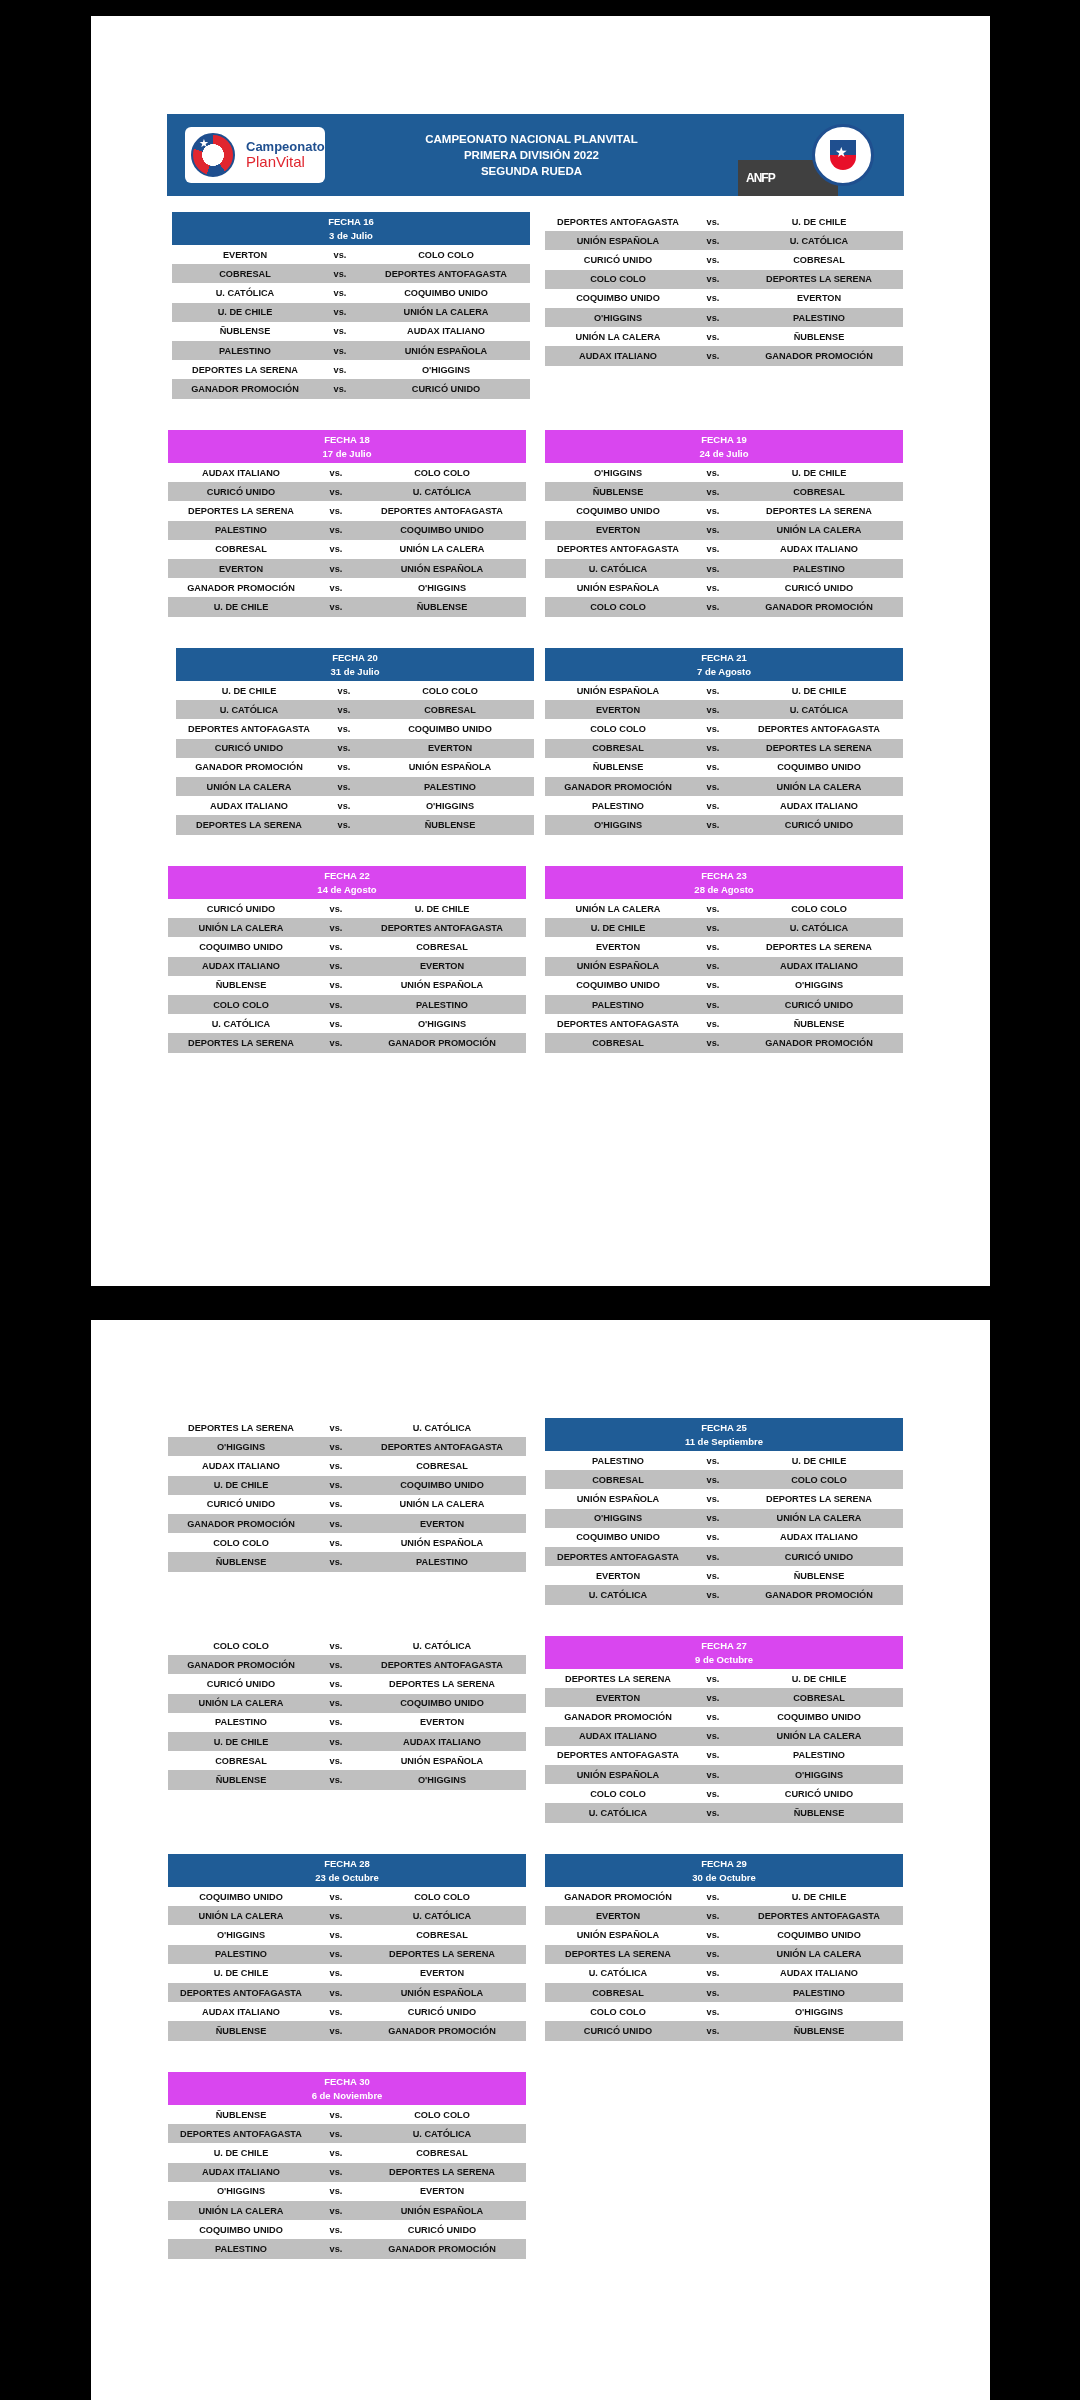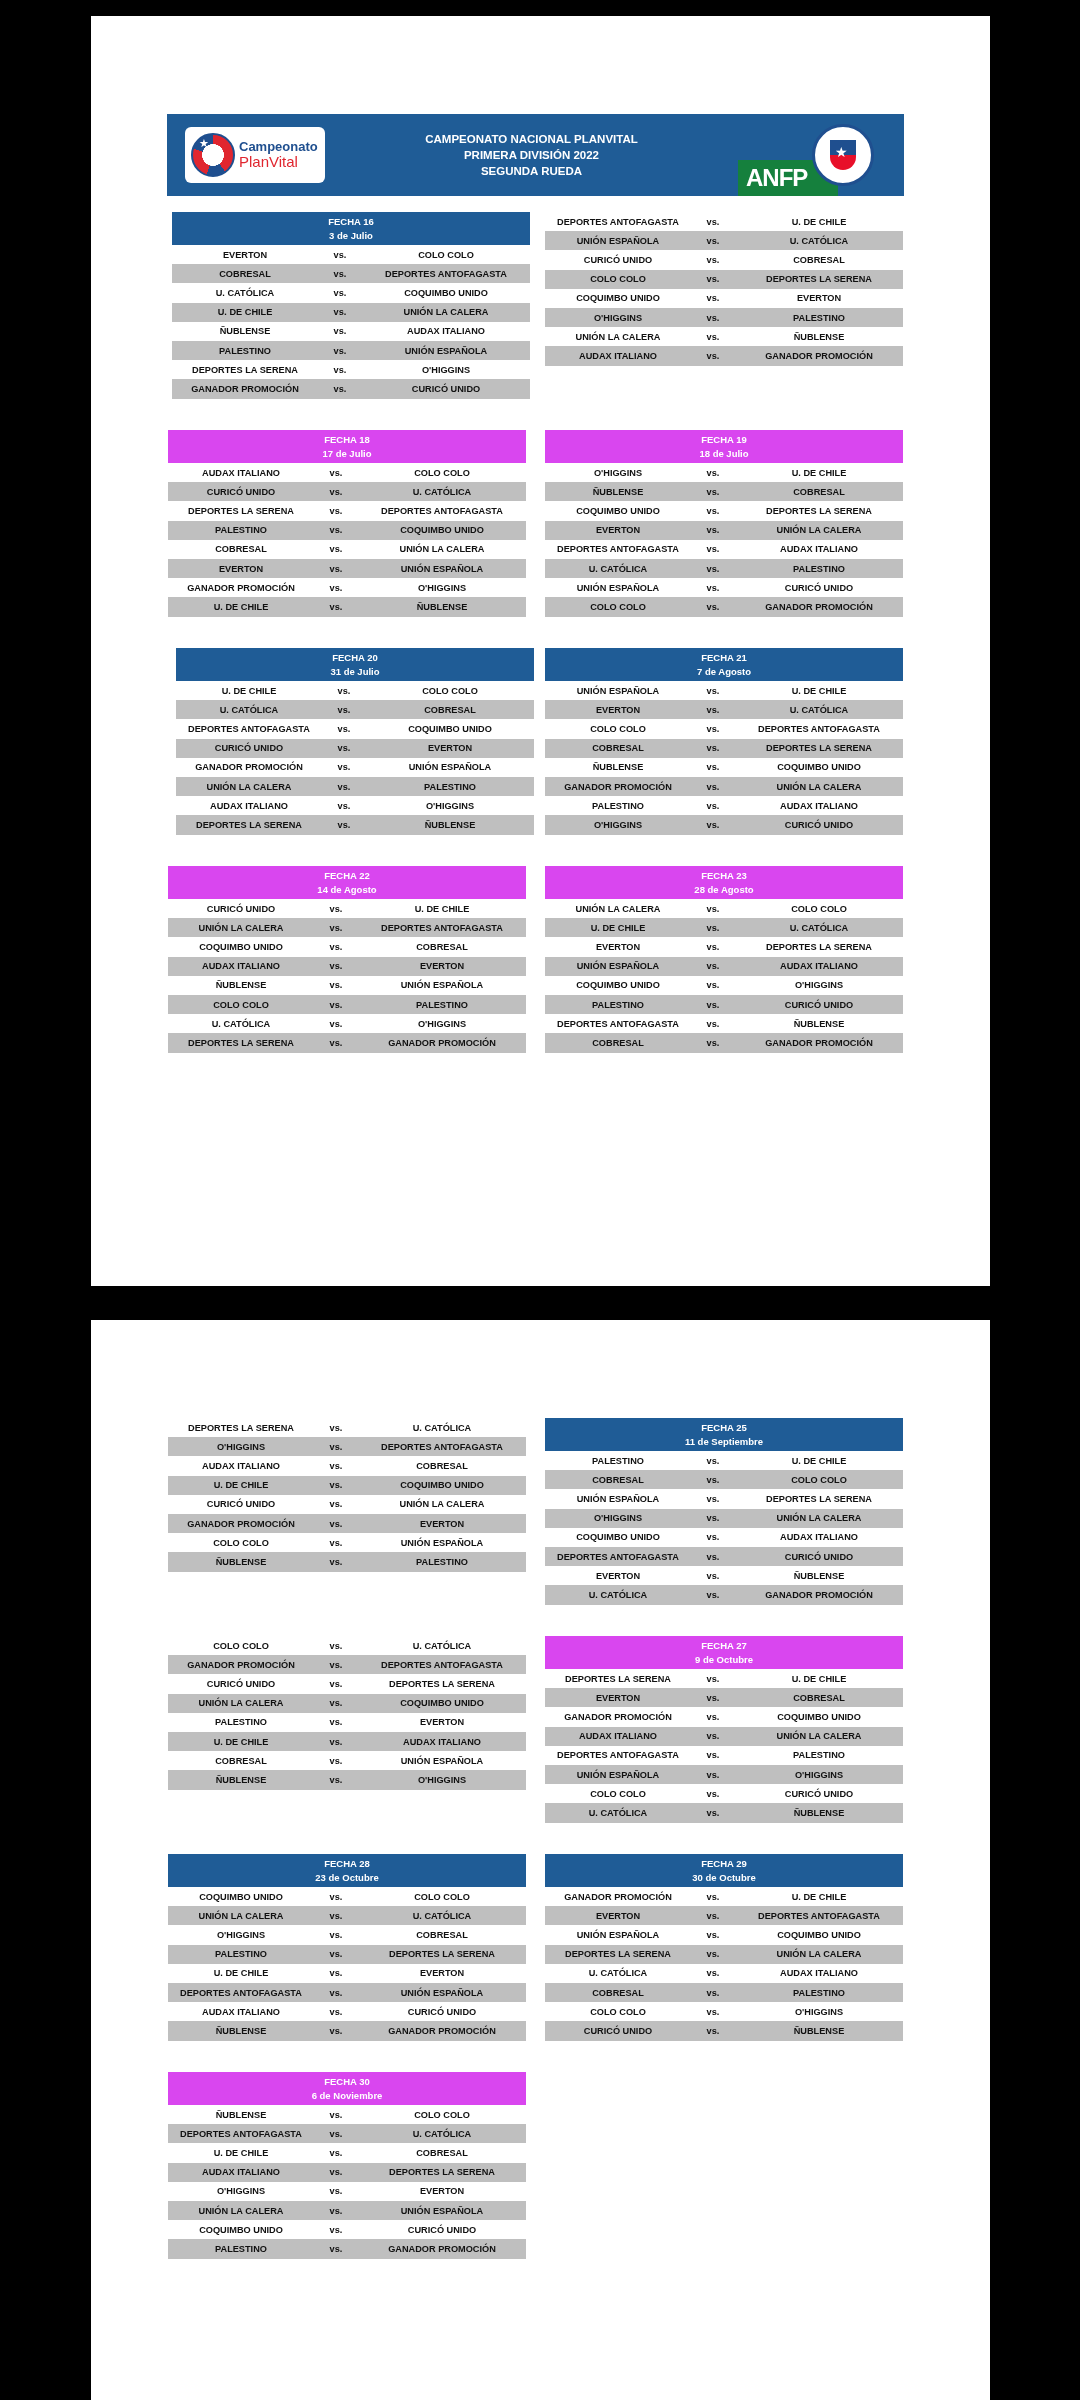--- a/index.html
+++ b/index.html
@@ -10,38 +10,38 @@
   .page { position:absolute; left:91px; width:899px; background:#fff; }
   #page1 { top:16px; height:1270px; }
   #page2 { top:1320px; height:1080px; }
 
   .banner {
     position:absolute; left:76px; top:98px; width:737px; height:82px;
     background:#1f5c96; display:flex; align-items:center; justify-content:space-between;
   }
   .logo-left {
     margin-left:18px; width:140px; height:56px; background:#fff; border-radius:6px;
-    display:flex; align-items:center; gap:4px; padding-left:6px; box-sizing:border-box;
+    display:flex; align-items:center; gap:11px; padding-left:6px; box-sizing:border-box;
   }
   .ball {
     width:44px; height:44px; border-radius:50%; position:relative;
     background: radial-gradient(circle at 50% 50%, #fff 38%, transparent 39%),
                 conic-gradient(#e0262f 0 40%, #1f4f8f 40% 55%, #e0262f 55% 80%, #1f4f8f 80% 100%);
     border:2px solid #1f4f8f; box-sizing:border-box;
   }
   .ball::after { content:"★"; position:absolute; left:6px; top:2px; color:#fff; font-size:11px; }
   .logo-text { display:flex; flex-direction:column; line-height:1.05; }
   .logo-text .t1 { color:#1f4f8f; font-weight:bold; font-size:13px; }
   .logo-text .t2 { color:#e0262f; font-size:15px; }
   .banner-title {
     color:#fff; font-weight:bold; font-size:11.5px; text-align:center; line-height:16px;
   }
   .logo-right { display:flex; align-items:center; margin-right:30px; position:relative; }
   .anfp-box {
-    background:#15803d; color:#fff; font-weight:bold; font-size:24px; letter-spacing:-1px;
+    background:#404040; color:#fff; font-weight:bold; font-size:12px; letter-spacing:-1px;
     width:100px; height:36px; display:flex; align-items:center; padding-left:8px; box-sizing:border-box;margin-top:45px;
   }
   .crest {
     width:62px; height:62px; border-radius:50%; background:#fff; border:3px solid #1f4f8f;
     margin-left:-26px; box-sizing:border-box; display:flex; align-items:center; justify-content:center;
   }
   .crest-inner {
     width:26px; height:30px; background:#e8102a; border-radius:0 0 13px 13px; position:relative; overflow:hidden;
   }
   .crest-inner::before { content:""; position:absolute; left:0; top:0; width:100%; height:50%; background:#1f4f8f; }
@@ -217,21 +217,21 @@
     </div>
       <div class="row alt">
       <span class="home">U. DE CHILE</span>
       <span class="vs">vs.</span>
       <span class="away">ÑUBLENSE</span>
     </div>
     </div>
     <div class="fecha" style="left: 545px; top: 430px;">
       <div class="fhead red">
       <div>FECHA 19</div>
-      <div>18 de Julio</div>
+      <div>24 de Julio</div>
     </div>
       <div class="row">
       <span class="home">O'HIGGINS</span>
       <span class="vs">vs.</span>
       <span class="away">U. DE CHILE</span>
     </div>
       <div class="row alt">
       <span class="home">ÑUBLENSE</span>
       <span class="vs">vs.</span>
       <span class="away">COBRESAL</span>

